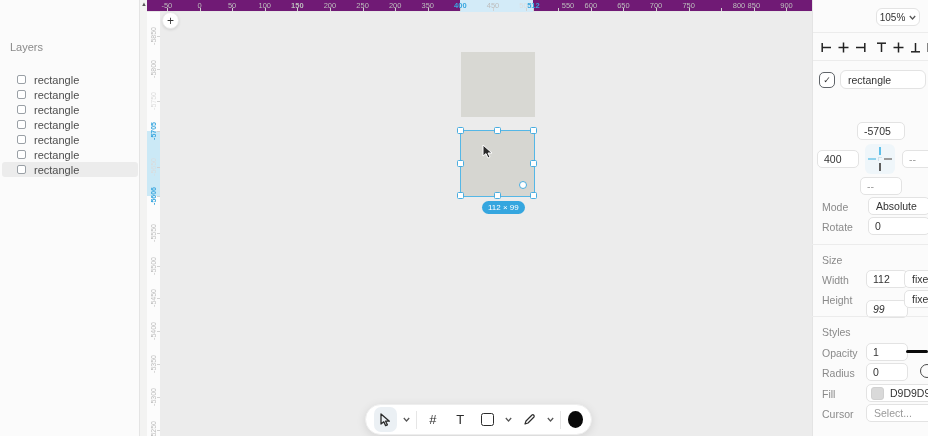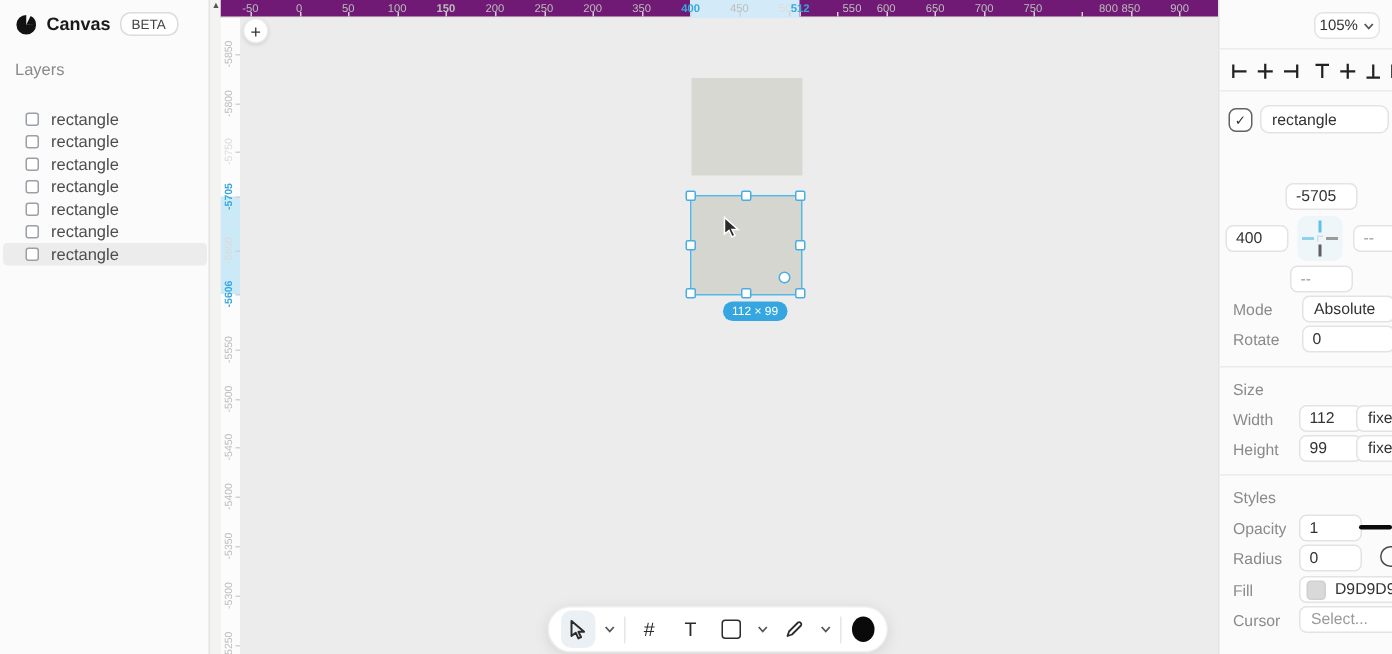--- a/index.html
+++ b/index.html
@@ -85,28 +85,20 @@
   .fill-swatch { width:13px; height:13px; border-radius:3px; background:#D9D9D9; border:1px solid #D0D0D0; margin-right:6px; flex:none; }
   .fill-box { display:flex; align-items:center; padding-left:4px; }
   .muted { color:#9A9A9A; }
 </style>
 </head>
 <body>
 
 <div class="app">
 
   <div class="sidebar">
-    <div class="sidebar-header">
-      <svg class="logo" viewBox="0 0 16 16">
-        <path d="M8 1 A7 7 0 1 0 15 8 L8 8 Z" fill="#121212"></path>
-        <path d="M9.5 1.2 A7 7 0 0 1 14.8 6.5 L8 8 Z" fill="#121212" transform="rotate(14 8 8)"></path>
-      </svg>
-      <span class="app-title">Canvas</span>
-      <span class="beta-badge">BETA</span>
-    </div>
     <div class="layers-heading">Layers</div>
     <div class="layer-list">
         <div class="layer-row">
           <span class="layer-box-icon"></span>
           <span class="layer-label">rectangle</span>
         </div>
         <div class="layer-row">
           <span class="layer-box-icon"></span>
           <span class="layer-label">rectangle</span>
         </div>
@@ -360,21 +352,21 @@
   <div class="sel" style="left:868px;top:197px;width:62px;z-index:6">Absolute</div>
   <div class="sec-label" style="left:822px;top:221px;z-index:6">Rotate</div>
   <input class="fld" style="left: 868px; top: 217px; width: 62px; z-index: 6;" value="0">
 
   <div class="insp-divider" style="left:812px;top:244px;position:absolute;z-index:6"></div>
   <div class="sec-label" style="left:822px;top:254px;z-index:6">Size</div>
   <div class="sec-label" style="left:822px;top:274px;z-index:6">Width</div>
   <input class="fld" style="left: 866px; top: 270px; width: 42px; z-index: 6;" value="112">
   <div class="sel" style="left:904px;top:270px;width:30px;z-index:6">fixed</div>
   <div class="sec-label" style="left:822px;top:294px;z-index:6">Height</div>
-  <input class="fld" style="left: 866px; top: 290px; width: 42px; z-index: 6;" value="99">
+  <input class="fld" style="left: 866px; top: 300px; width: 42px; z-index: 6; font-style: italic;" value="99">
   <div class="sel" style="left:904px;top:290px;width:30px;z-index:6">fixed</div>
 
   <div class="insp-divider" style="left:812px;top:316px;position:absolute;z-index:6"></div>
   <div class="sec-label" style="left:822px;top:326px;z-index:6">Styles</div>
   <div class="sec-label" style="left:822px;top:347px;z-index:6">Opacity</div>
   <input class="fld" style="left: 866px; top: 343px; width: 42px; z-index: 6;" value="1">
   <div class="opacity-slider"></div>
   <div class="sec-label" style="left:822px;top:367px;z-index:6">Radius</div>
   <input class="fld" style="left: 866px; top: 363px; width: 42px; z-index: 6;" value="0">
   <div class="radius-arc"></div>

